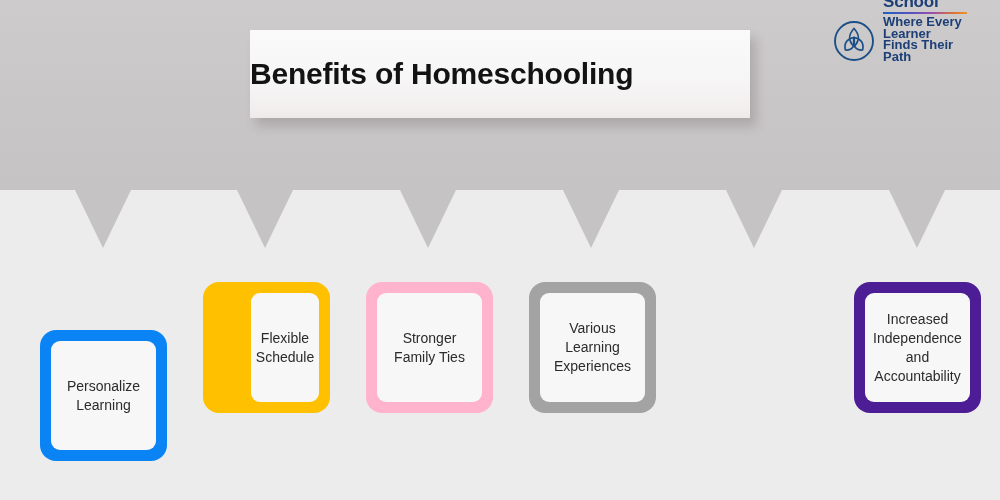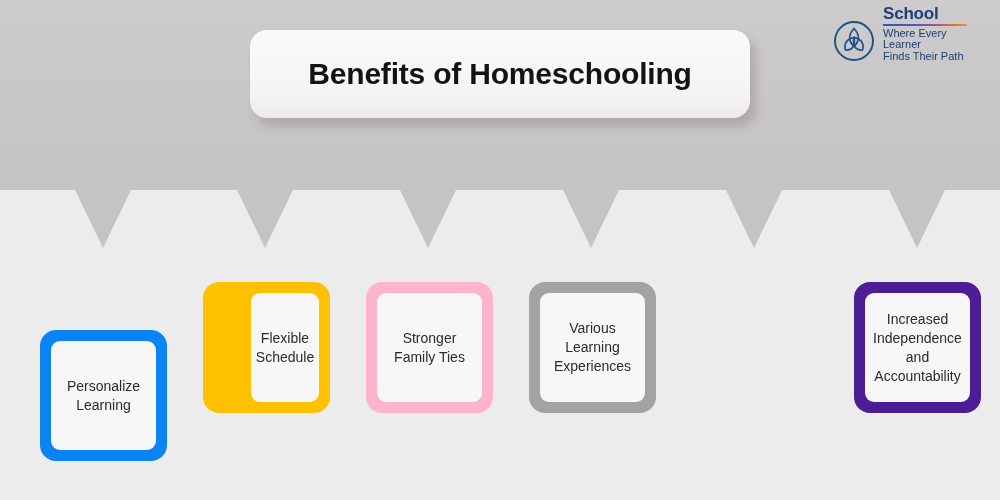--- a/index.html
+++ b/index.html
@@ -37,22 +37,21 @@
   .title-card {
     position: absolute;
     left: 250px;
     top: 30px;
     width: 500px;
     height: 88px;
     background: linear-gradient(180deg, #fafafa 0%, #f7f6f6 55%, #f2efef 88%, #eee9ea 100%);
     box-shadow: 6px 8px 10px rgba(80, 65, 70, 0.22);
     display: flex;
     align-items: center;
-    justify-content: center;
-    border-radius: 17px;
+    justify-content: flex-start;
   }
   .title-text {
     font-size: 30px;
     font-weight: bold;
     color: #131313;
     letter-spacing: -0.2px;
     white-space: nowrap;
   }
 
   
@@ -82,22 +81,22 @@
     line-height: 19px;
     letter-spacing: -0.2px;
   }
   .logo-rule {
     width: 84px;
     height: 2px;
     margin: 1px 0 2px 0;
     background: linear-gradient(90deg, #1f5fbf 0%, #5a52c0 35%, #a04fa8 60%, #e0732f 85%, #f0932b 100%);
   }
   .logo-tagline {
-    font-size: 11px;
-    font-weight: normal;
+    font-size: 13px;
+    font-weight: bold;
     color: #1c3f76;
     line-height: 11.5px;
     white-space: pre-line;
   }
 
   
   .notch {
     position: absolute;
     top: 190px;
     width: 0;

